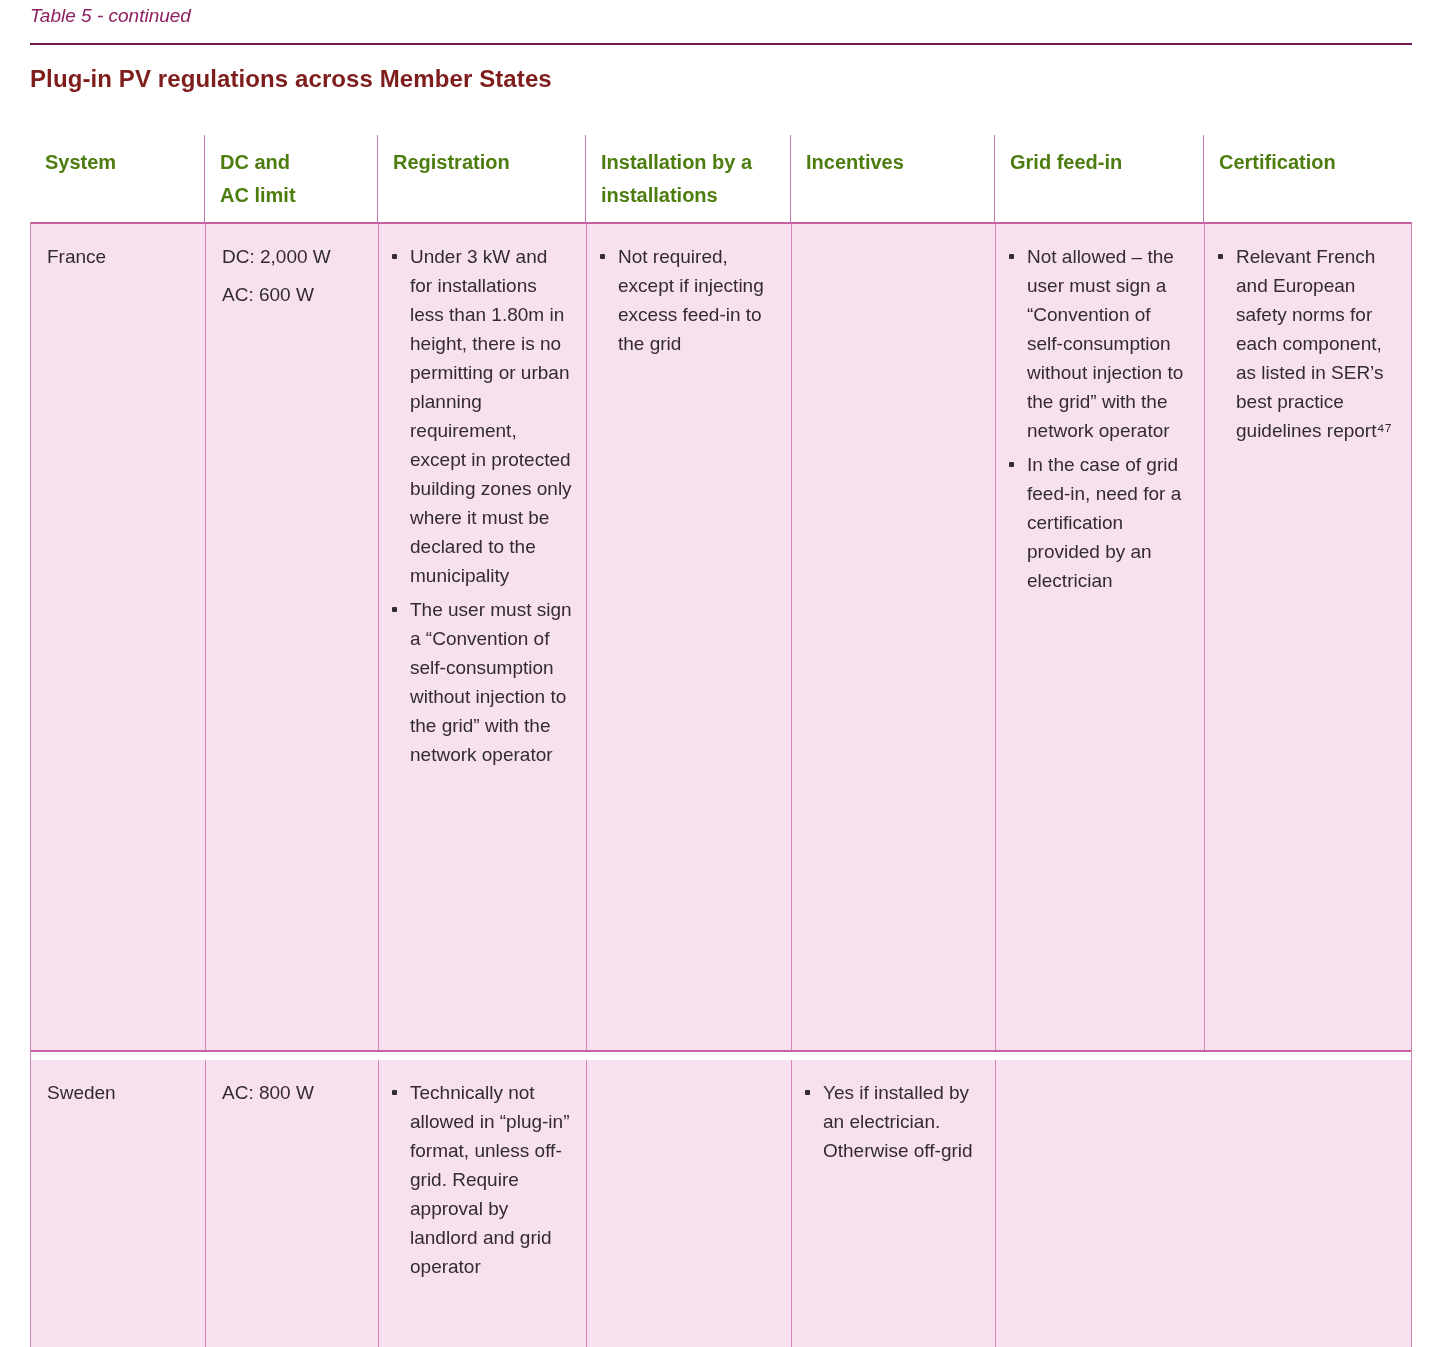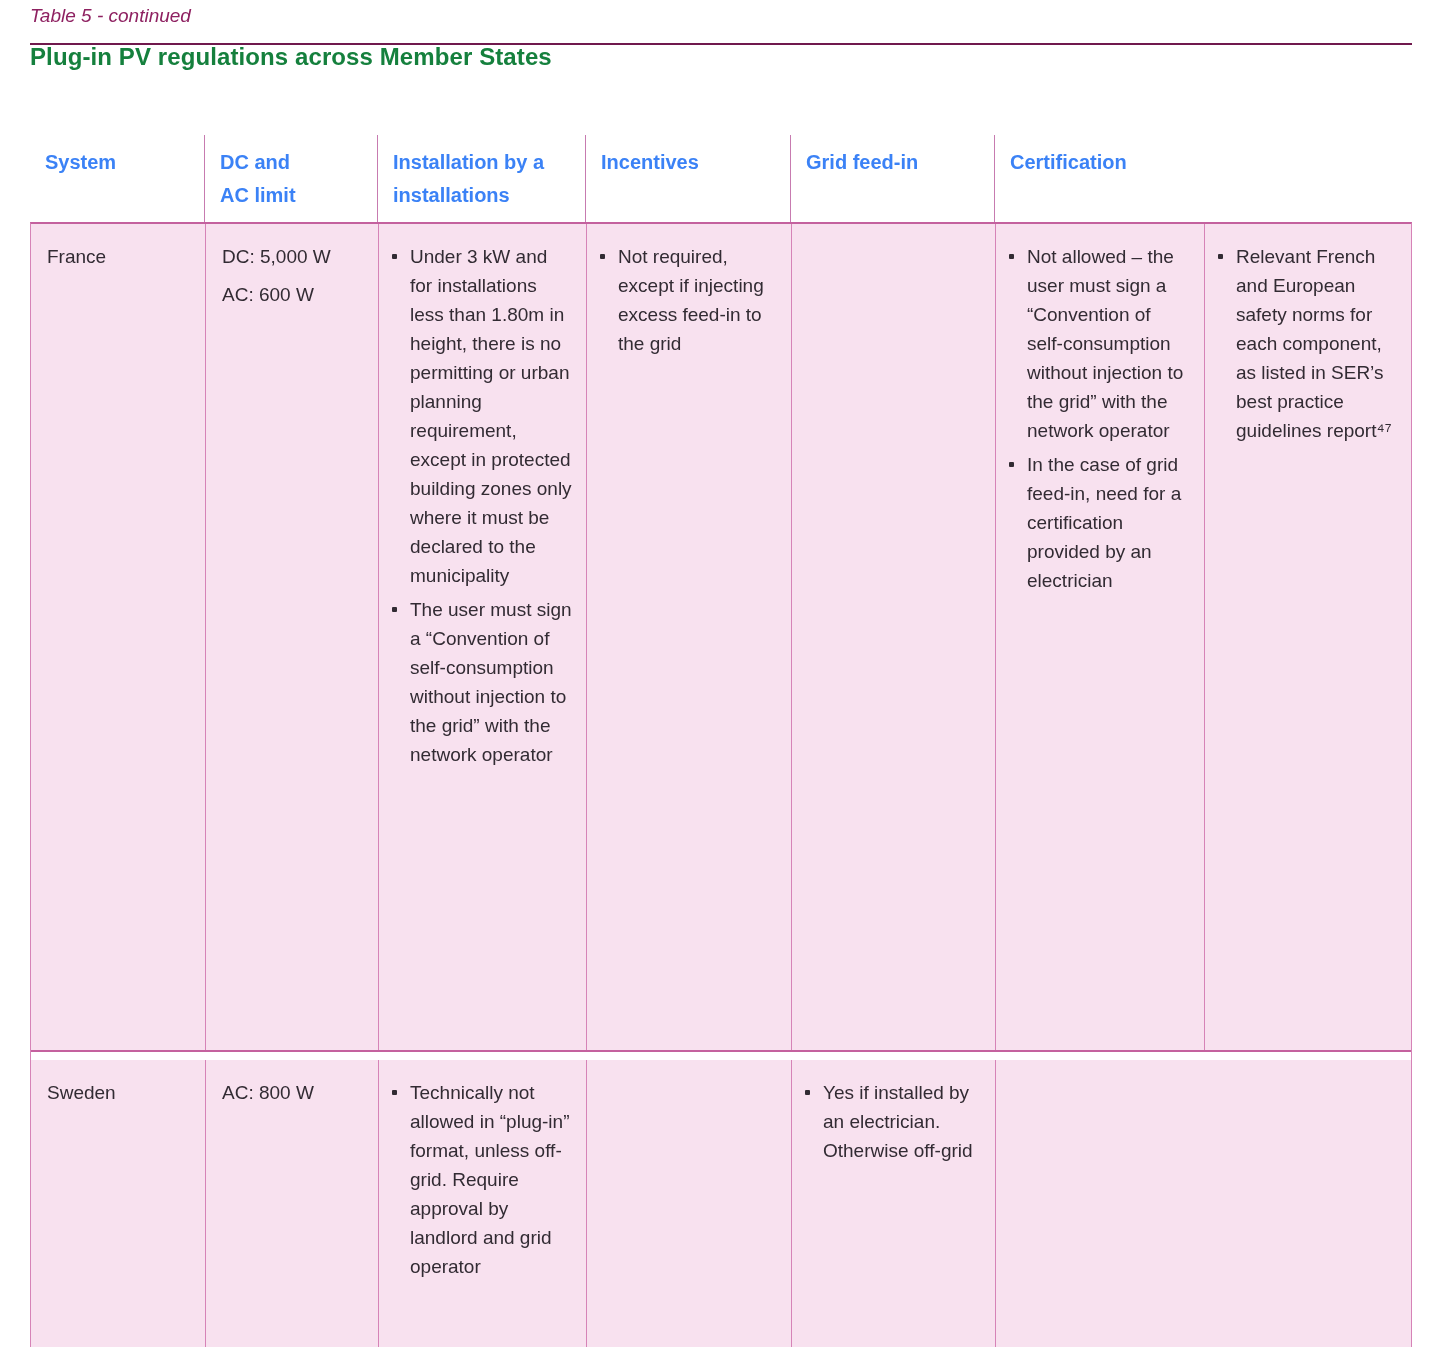--- a/index.html
+++ b/index.html
@@ -31,44 +31,44 @@
     left: 30px;
     top: 43px;
     width: 1382px;
     height: 2px;
     background: #70194d;
     border: none;
   }
   .title {
     position: absolute;
     left: 30px;
-    top: 43px;
+    top: 65px;
     font-size: 24px;
     font-weight: 700;
-    color: #15803d;
+    color: #7f1d1d;
     letter-spacing: 0.1px;
   }
   .pv-table {
     position: absolute;
     left: 30px;
     top: 135px;
     width: 1382px;
   }
   .grid-row {
     display: grid;
     grid-template-columns: 174px 173px 208px 205px 204px 209px 209px;
   }
   
   .thead { height: 87px; }
   .th {
     padding: 11px 14px 0 15px;
     font-size: 20px;
     font-weight: 700;
     line-height: 33px;
-    color: #3b82f6;
+    color: #4d7c0f;
     white-space: pre-line;
     border-left: 1px solid #c77bb0;
   }
   .th:first-child { border-left: none; }
   
   .tbody {
     border-top: 2px solid #c4619e;
     border-left: 1px solid #d683b7;
     border-right: 1px solid #d683b7;
   }
@@ -109,34 +109,35 @@
   <div class="caption">Table 5 - continued</div>
   <div class="rule"></div>
   <div class="title">Plug-in PV regulations across Member States</div>
 
   <div class="pv-table">
 
     <div class="thead grid-row">
       <div class="th">System</div>
       <div class="th">DC and
 AC limit</div>
+      <div class="th">Registration</div>
       <div class="th">Installation by a installations</div>
       <div class="th">Incentives</div>
       <div class="th">Grid feed-in</div>
       <div class="th">Certification</div>
     </div>
 
     <div class="tbody">
 
       <div class="tr tr-france grid-row">
         <div class="td">
           <p>France</p>
         </div>
         <div class="td">
-          <p>DC: 5,000 W</p>
+          <p>DC: 2,000 W</p>
           <p>AC: 600 W</p>
         </div>
         <div class="td">
           <div class="bullet-item">
             <span class="dot"></span>
             <span class="bullet-text">Under 3 kW and for installations less than 1.80m in height, there is no permitting or urban planning requirement, except in protected building zones only where it must be declared to the municipality</span>
           </div>
           <div class="bullet-item">
             <span class="dot"></span>
             <span class="bullet-text">The user must sign a “Convention of self-consumption without injection to the grid” with the network operator</span>

